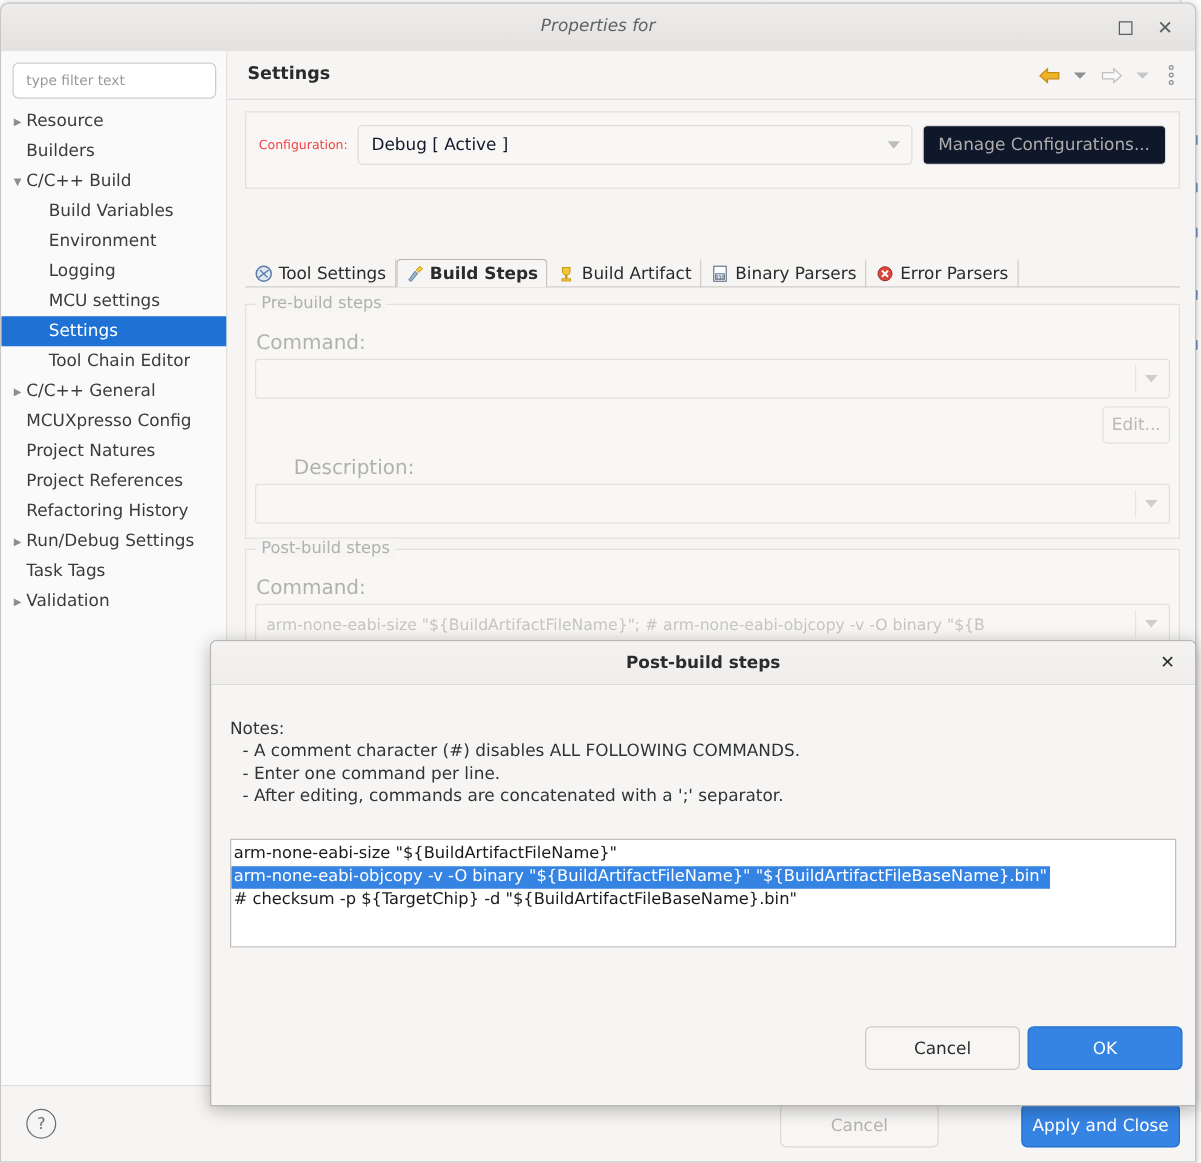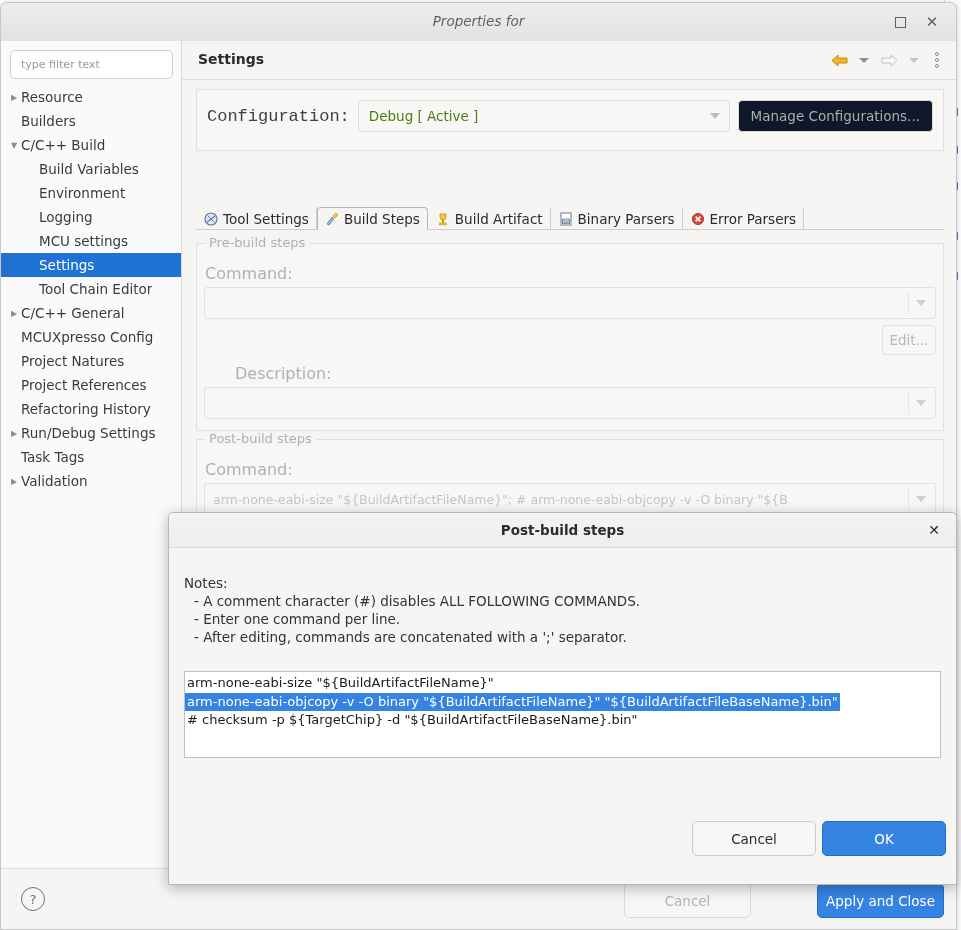--- a/index.html
+++ b/index.html
@@ -88,45 +88,45 @@
   .tri-down.light { border-top-color:#c3c7ca; }
   .kebab { width:18px; height:20px; display:flex; flex-direction:column; align-items:center; justify-content:center; gap:2px; }
   .kebab i { display:block; width:4px; height:4px; border-radius:50%; border:1px solid #8a8f93; box-sizing:border-box; }
 
   
   .config-box {
     position:absolute; left:14px; right:12px; top:48px; height:60px;
     background:#f8f7f6; border:1px solid #e2e0de;
   }
   .config-row { display:flex; align-items:center; height:40px; padding:6px 10px 0 10px; gap:8px; }
-  .config-label { font-size:17px; color:#404040;font-family:Liberation Mono, monospace; }
+  .config-label { font-size:10px; color:#ef4444; }
   .combo {
     flex:1; height:30px; background:#f8f7f6; border:1px solid #dedcda; border-radius:4px;
-    display:flex; align-items:center; padding-left:10px; font-size:13.5px; color:#4d7c0f;
+    display:flex; align-items:center; padding-left:10px; font-size:13.5px; color:#0f172a;
     position:relative;
   }
   .combo .caret {
     position:absolute; right:9px; top:50%; transform:translateY(-50%);
     width:0;height:0;border-left:5px solid transparent;border-right:5px solid transparent;border-top:6px solid #bdbdbb;
   }
   .btn-manage {
     height:30px; padding:0 12px; border:1px solid #dedcda; border-radius:4px; background:#0f172a;
     display:flex; align-items:center; font-size:13.5px; color:#adadab; white-space:nowrap;
   }
 
   
   .tabs { position:absolute; left:14px; right:12px; top:167px; height:22px; display:flex; align-items:flex-end; }
   .tab {
     display:flex; align-items:center; gap:5px; height:21px; padding:0 7px;
     font-size:13.5px; color:#2b2b2b; border:1px solid transparent;
     border-right:1px solid #d0cecc; white-space:nowrap;
   }
   .tab.active {
     background:#f6f5f4; border:1px solid #b8b6b4; border-bottom:1px solid #f6f5f4;
-    border-radius:4px 4px 0 0; font-weight:400; position:relative; z-index:2;
+    border-radius:4px 4px 0 0; font-weight:700; position:relative; z-index:2;
   }
   .tabs-line { position:absolute; left:14px; right:12px; top:188px; height:1px; background:#d0cecc; }
 
   
   .group {
     position:absolute; border:1px solid #e3e1df; background:#f8f7f6;
   }
   .group .legend {
     position:absolute; top:-9px; left:8px; background:#f6f5f4; padding:0 4px;
     font-size:13px; color:#b1b1af;

